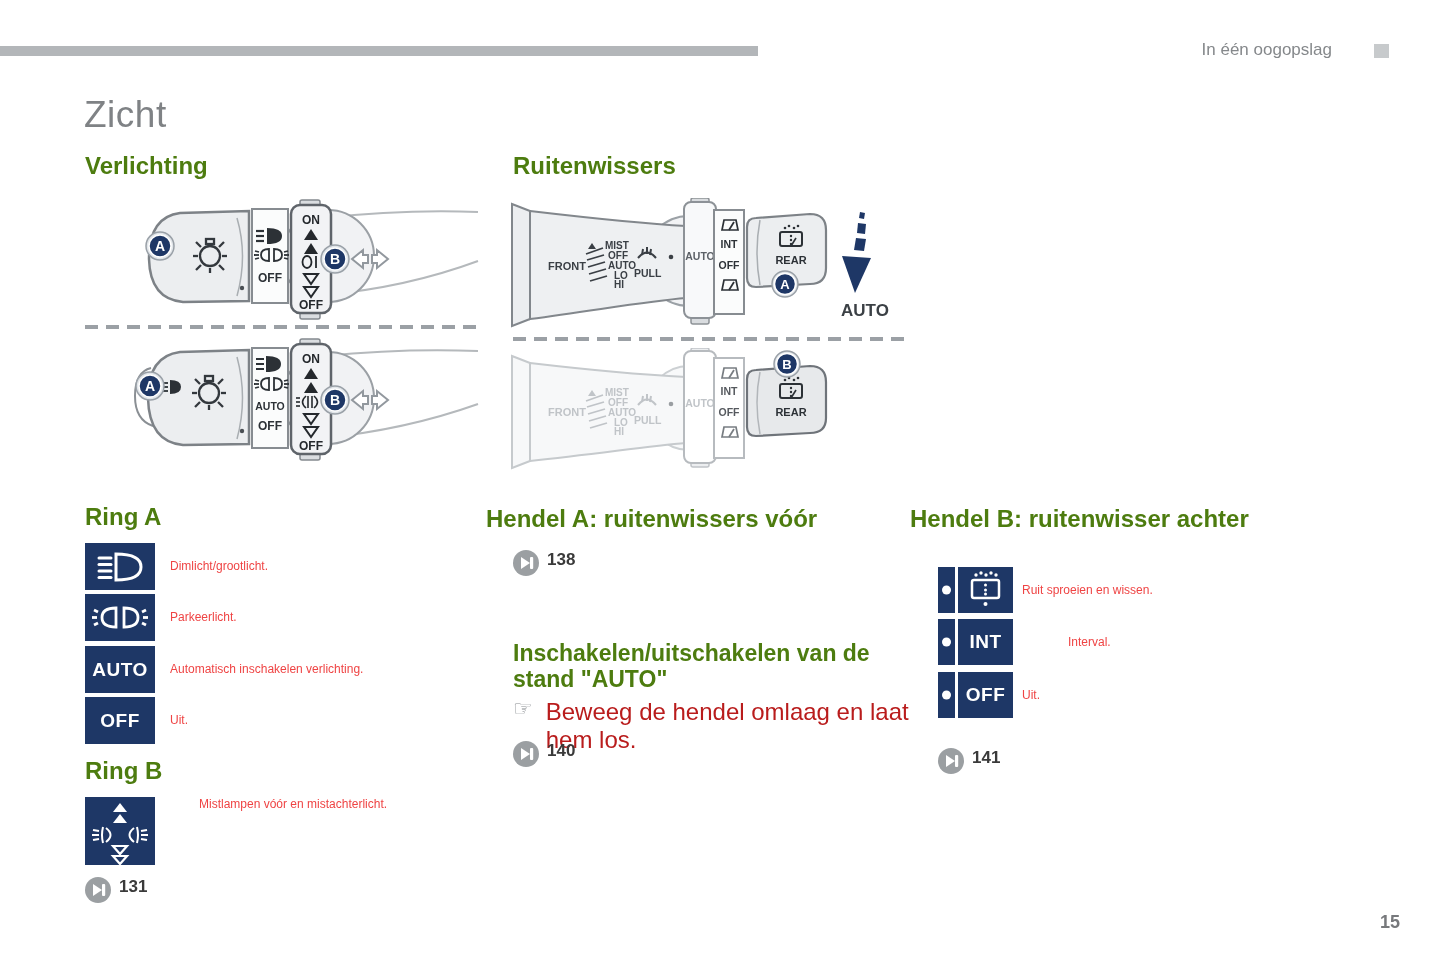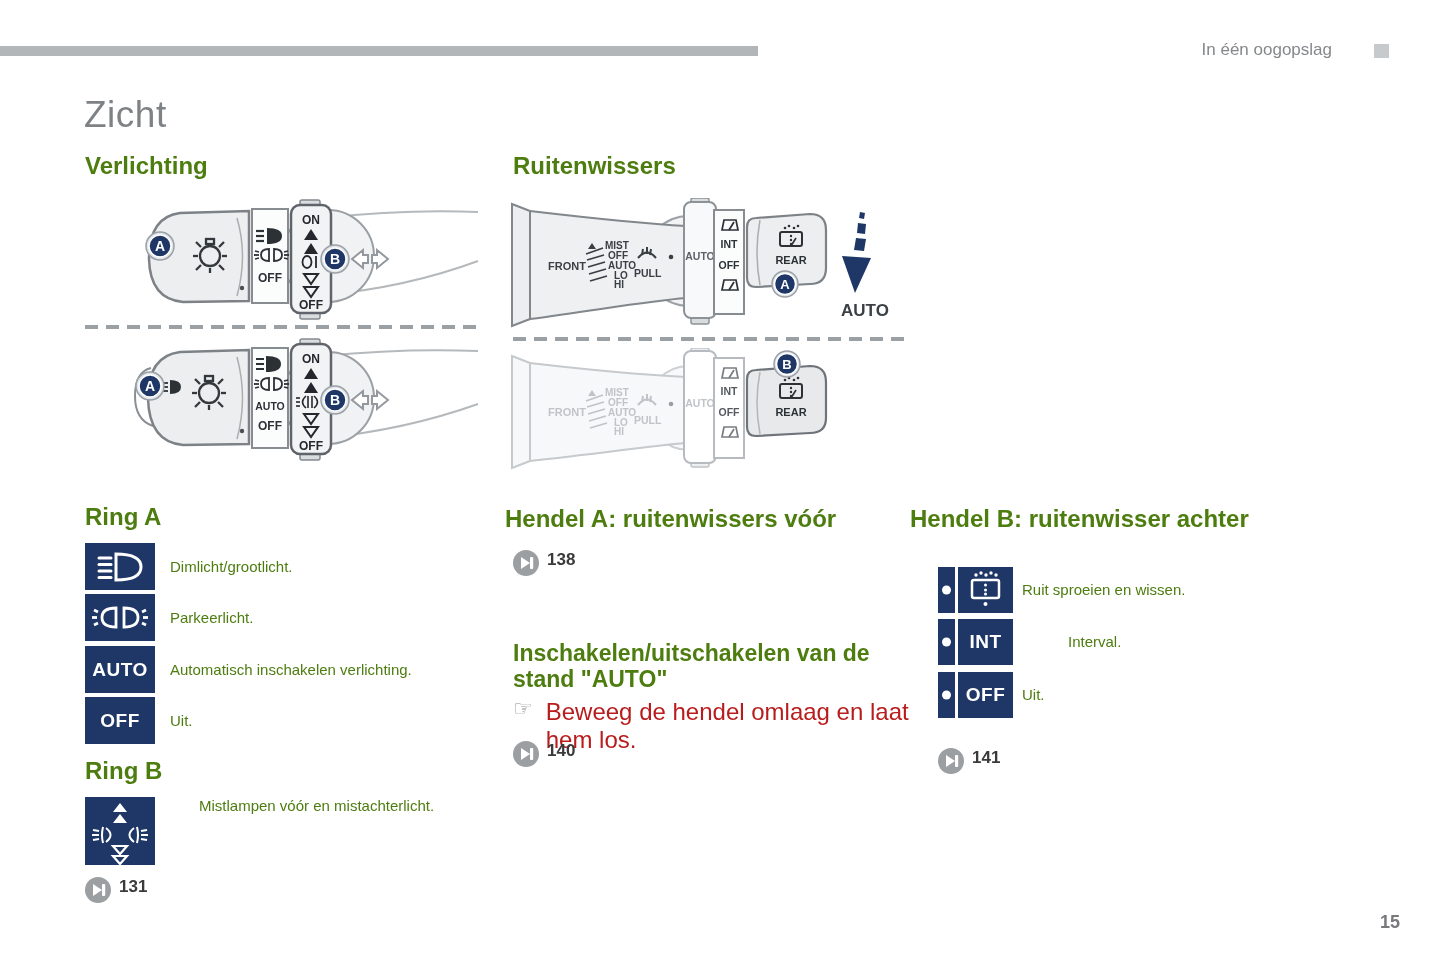--- a/index.html
+++ b/index.html
@@ -10,21 +10,21 @@
   .abs { position:absolute; }
   .topbar { left:0; top:46px; width:758px; height:10px; background:#b3b6b9; }
   .breadcrumb { left:1000px; top:40px; width:332px; text-align:right; font-size:17px; color:#85888b; }
   .corner-square { left:1374px; top:44px; width:15px; height:14px; background:#c7cacc; }
   .page-title { left:84px; top:94px; font-size:37px; color:#7f8285; letter-spacing:0.5px; }
   .h2 { font-size:24px; font-weight:bold; color:#4d7c0f; line-height:1.15; }
   .h2.small { font-size:23px; }
   .dashline { height:4px; background:repeating-linear-gradient(to right,#9ba0a5 0 13px,transparent 13px 21px); }
   .navybox { background:#1e3766; display:flex; align-items:center; justify-content:center; }
   .navybox .boxtext { color:#fff; font-weight:bold; font-size:19px; letter-spacing:0.5px; }
-  .rowlabel { font-size:15px; color:#4d7c0f; }
+  .rowlabel { font-size:12px; color:#ef4444; }
   .pageref { display:flex; gap:8px; }
   .pageref .num { font-size:17px; font-weight:bold; color:#3a3a3a; }
   .pointer { font-size:22px; color:#8a8e92; line-height:1; }
   .instruction { font-size:24px; color:#b91c1c; }
   .pagenum { font-size:18px; font-weight:bold; color:#77797c; }
   svg text { font-family:"Liberation Sans", sans-serif; }
 </style>
 </head>
 <body>
 
@@ -407,21 +407,21 @@
 
   <div class="abs pageref" style="left:85px; top:877px;">
     <svg width="26" height="26" viewBox="0 0 26 26">
       <circle cx="13" cy="13" r="13" fill="#9b9fa2"></circle>
       <polygon points="8,7 8,19 17,13" fill="#fff"></polygon>
       <rect x="17" y="7" width="3.2" height="12" rx="1" fill="#fff"></rect>
     </svg>
     <span class="num">131</span>
   </div>
 
-  <div class="abs h2" style="left:505px; top:505px;">Hendel A: ruitenwissers vóór</div>
+  <div class="abs h2" style="left:486px; top:505px;">Hendel A: ruitenwissers vóór</div>
 
   <div class="abs pageref" style="left:513px; top:550px;">
     <svg width="26" height="26" viewBox="0 0 26 26">
       <circle cx="13" cy="13" r="13" fill="#9b9fa2"></circle>
       <polygon points="8,7 8,19 17,13" fill="#fff"></polygon>
       <rect x="17" y="7" width="3.2" height="12" rx="1" fill="#fff"></rect>
     </svg>
     <span class="num">138</span>
   </div>
 

